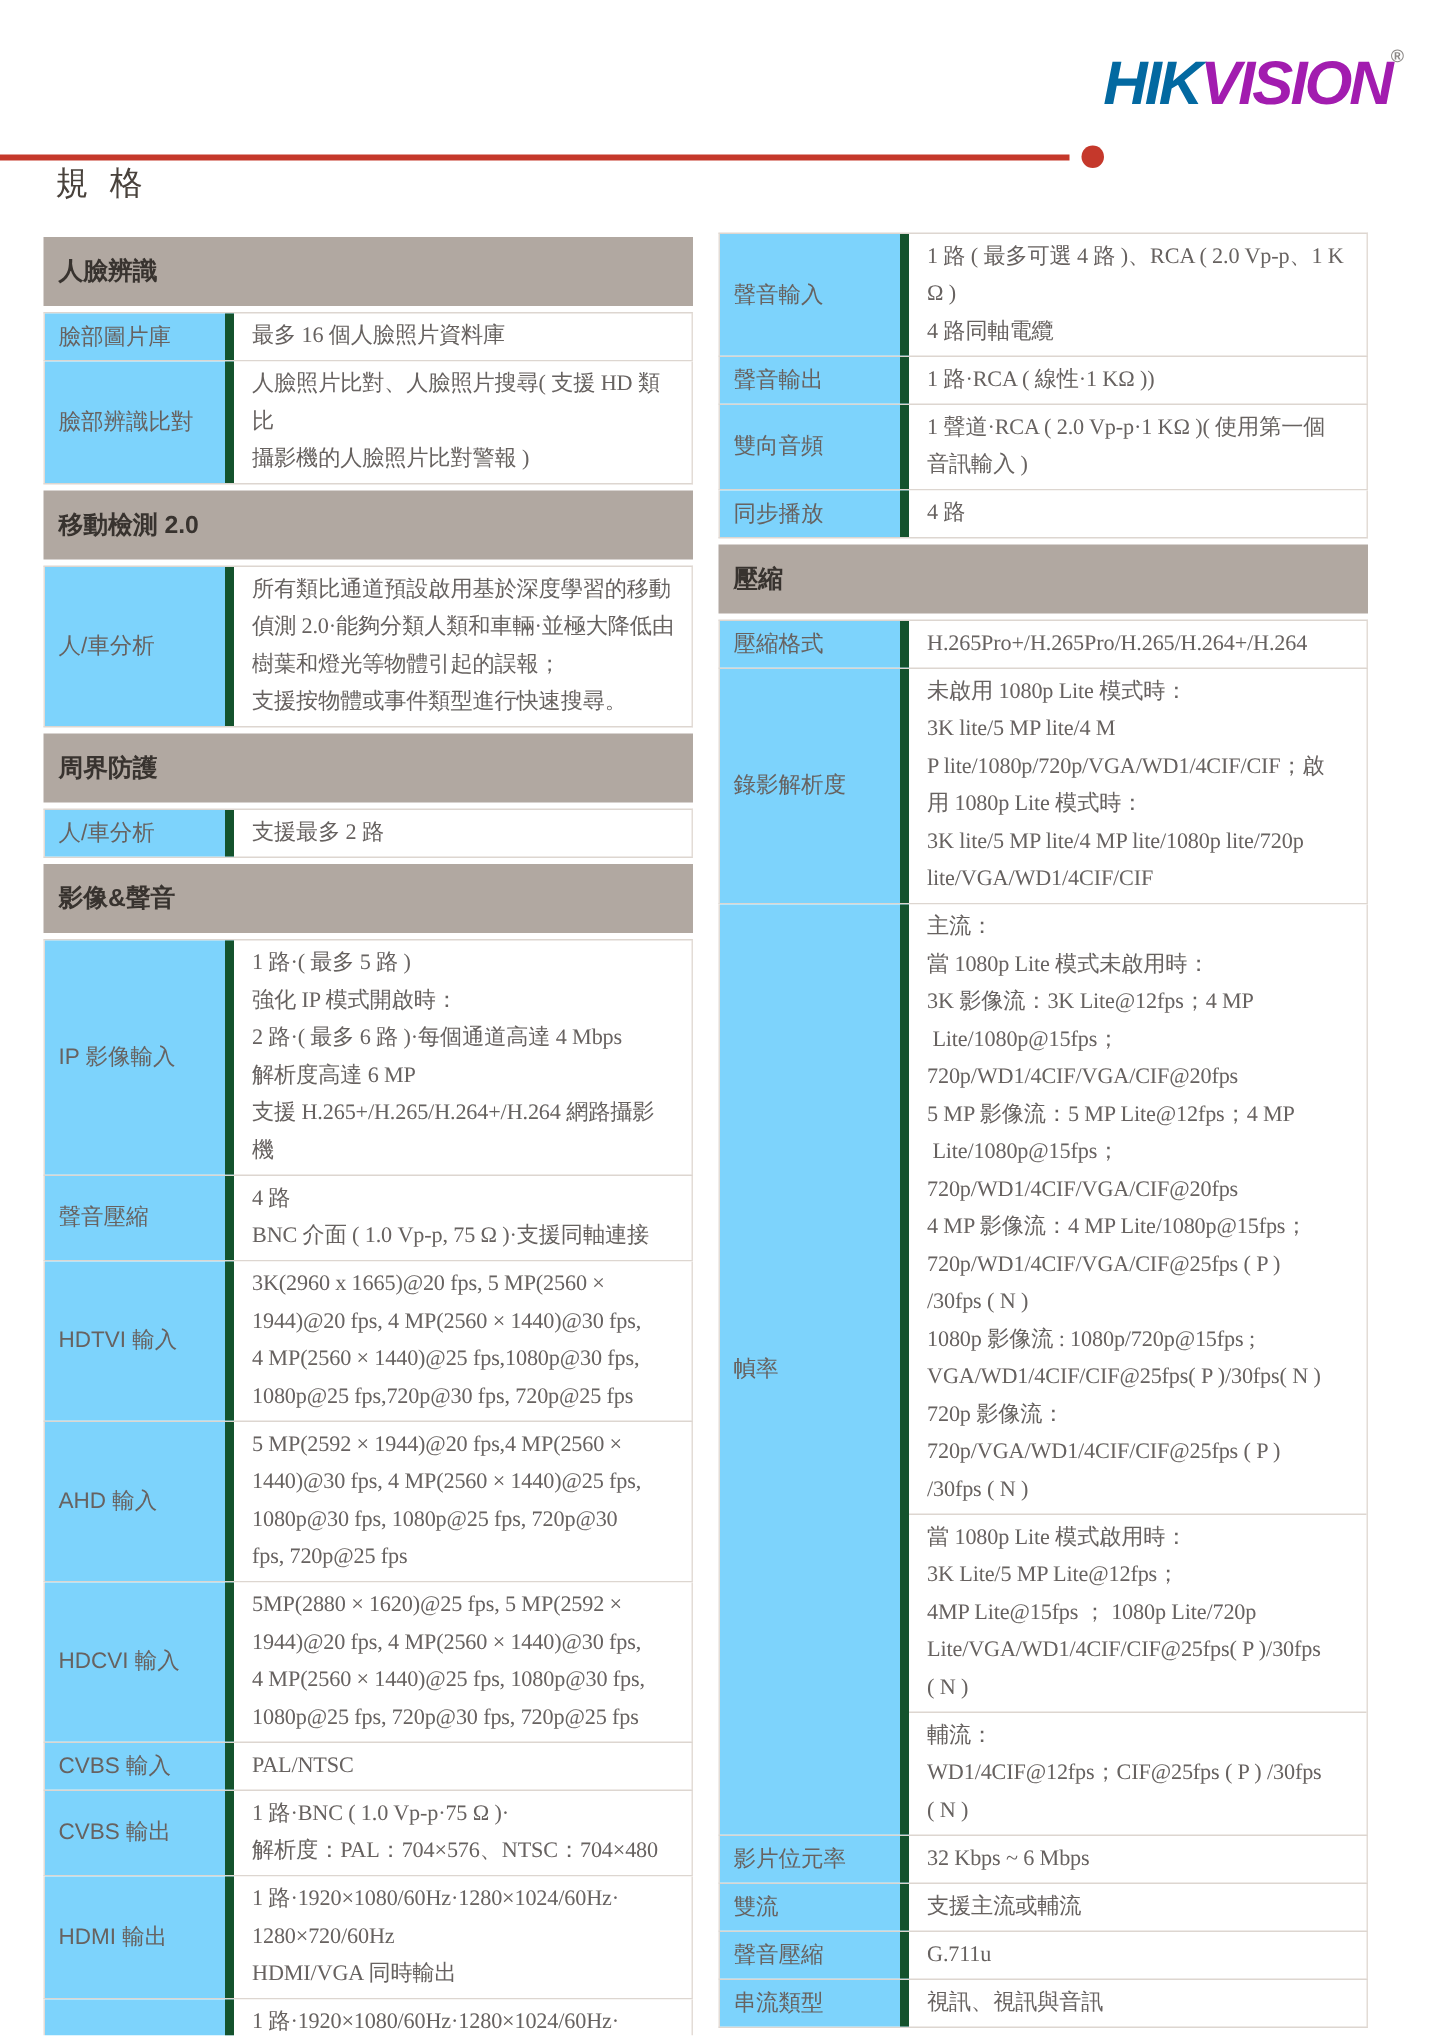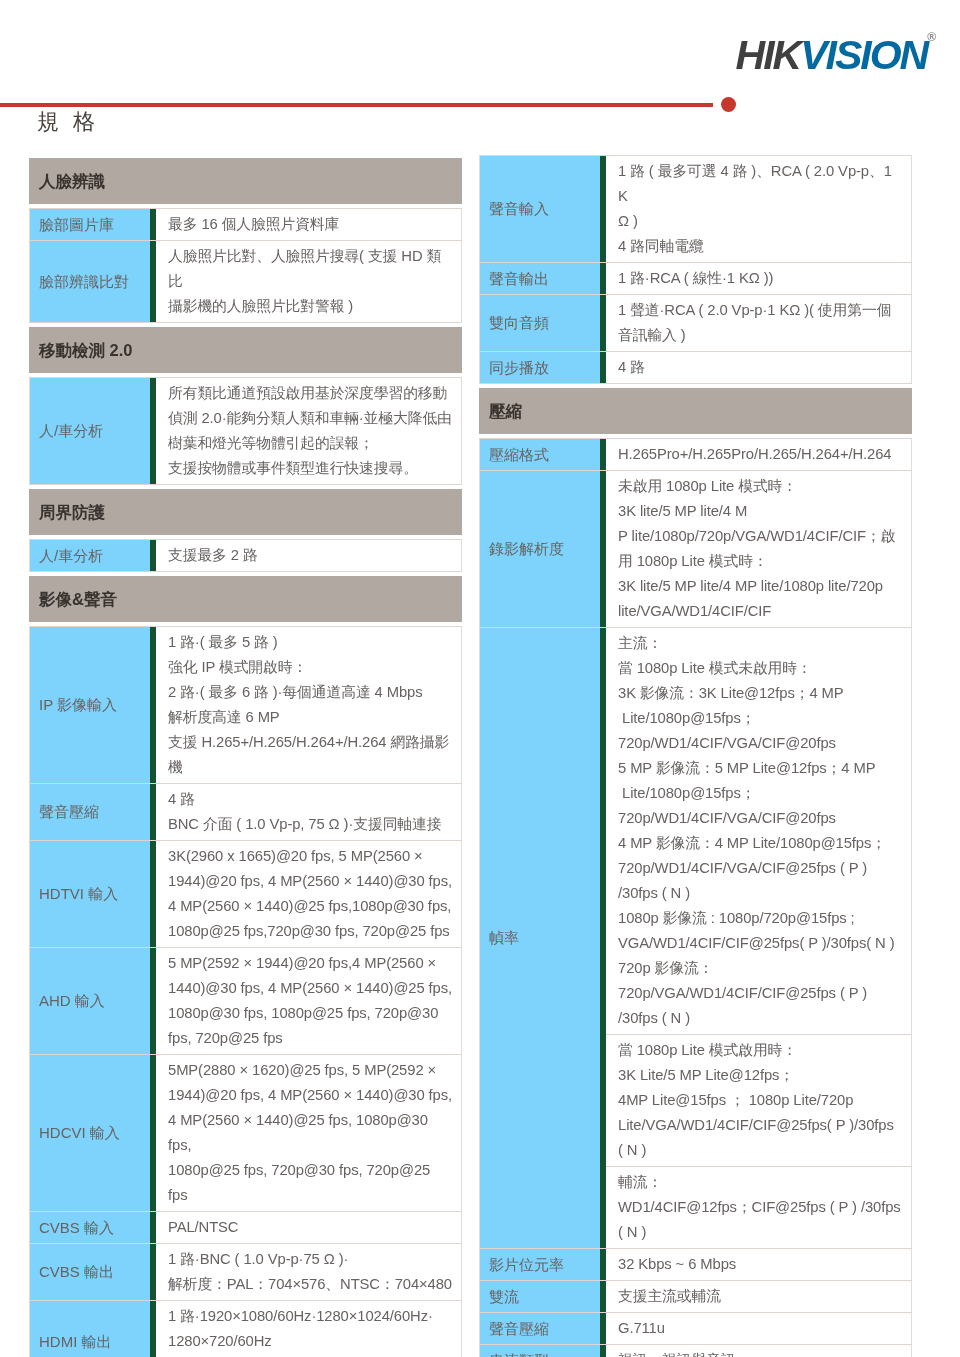--- a/index.html
+++ b/index.html
@@ -7,22 +7,22 @@
   .page {
     position:relative; width:960px; height:1357px; background:#ffffff;
     font-family:"Liberation Sans","DejaVu Sans",sans-serif; overflow:hidden;
   }
   
   .logo {
     position:absolute; top:30px; right:24px;
     font-style:italic; font-weight:bold; font-size:41px; letter-spacing:-2px;
     white-space:nowrap;
   }
-  .logo .hik { color:#404040; }
-  .logo .vision { color:#0369a1; }
+  .logo .hik { color:#0369a1; }
+  .logo .vision { color:#a21caf; }
   .logo .reg { font-size:12px; color:#8b8886; vertical-align:28px; font-style:normal; letter-spacing:0; }
   .rule { position:absolute; left:0; top:103px; width:713px; height:4px; background:#c5382b; }
   .rule-dot { position:absolute; left:721px; top:97px; width:15px; height:15px; border-radius:50%; background:#c5382b; }
   
   .page-title {
     position:absolute; left:37px; top:107px;
     font-size:22px; font-weight:normal; color:#49423c; letter-spacing:4px;
   }
   
   .spec-col { position:absolute; width:433px; font-size:15px; color:#676260; }
@@ -37,21 +37,21 @@
     display:flex; background:#ffffff;
     border-bottom:1px solid #ddd6d0;
     border-left:1px solid #e3dcd6; border-right:1px solid #e3dcd6;
   }
   .spec-row.row-first { border-top:1px solid #ddd6d0; }
   .spec-row .label {
     width:126px; flex:0 0 126px; background:#7dd3fc; padding:3px 9px;
     display:flex; align-items:center; line-height:24px;
     border-right:6px solid #14532d;
   }
-  .spec-row .value { flex:1; display:flex; flex-direction:column; }
+  .spec-row .value { flex:1; display:flex; flex-direction:column;font-family:Liberation Serif, serif; }
   .spec-row .part {
     padding:3px 8px 3px 12px; line-height:25px; flex:1;
     font-size:14.8px; letter-spacing:-0.1px;
     white-space:pre-wrap; overflow-wrap:break-word;
     display:flex; flex-direction:column; justify-content:center;
   }
   .spec-row .part + .part { border-top:1px solid #ddd6d0; }
 </style>
 </head>
 <body>

